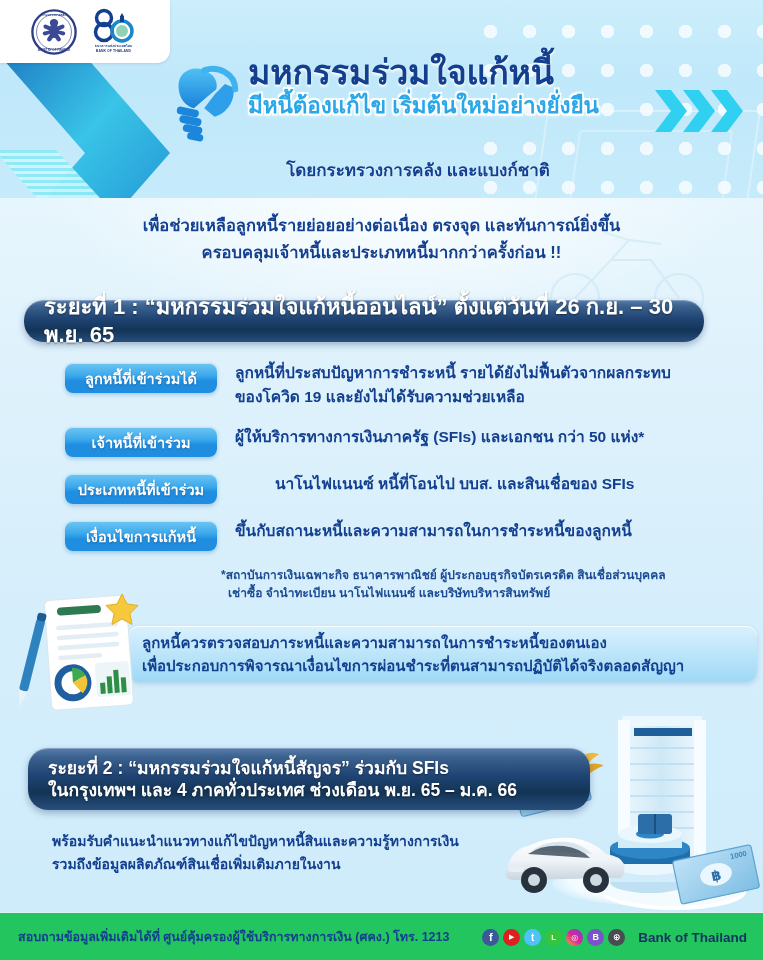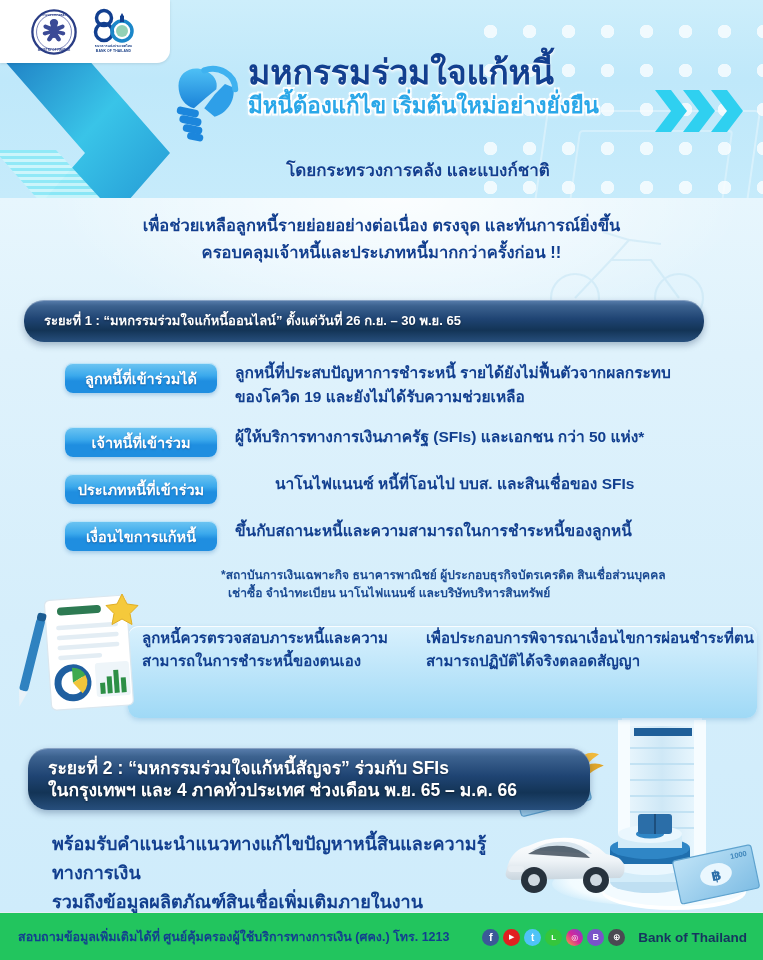--- a/index.html
+++ b/index.html
@@ -109,21 +109,21 @@
     background:linear-gradient(180deg,#5a7fae 0%,#3c628f 14%,#1f4473 45%,#133456 72%,#274f7d 100%);
     box-shadow:0 3px 7px rgba(20,50,90,.33), inset 0 1px 0 rgba(255,255,255,.28);
     display:flex;align-items:center;
   }
   .phase1{left:24px;top:300px;width:660px;height:42px;padding-left:20px;}
   .phase2{left:28px;top:748px;width:542px;height:62px;padding-left:20px;}
   .phase-txt{
     font-weight:bold;color:#ffffff;line-height:1.28;
     text-shadow:0 1px 2px rgba(0,0,0,.45);
   }
-  .phase1 .phase-txt{font-size:13px;}
+  .phase1 .phase-txt{font-size:22px;}
   .phase2 .phase-txt{font-size:17.5px;}
 
   
   .rows{position:absolute;left:16px;top:360px;width:763px;z-index:7;}
   .row{display:flex;align-items:flex-start;margin-bottom:5px;}
   .pill{
     flex:0 0 auto;width:152px;margin-left:49px;margin-top:3px;
     height:30px;border-radius:8px;
     background:linear-gradient(180deg,#6fc6f2 0%,#3ba9ec 42%,#1f8ee0 60%,#1f8ee0 100%);
     box-shadow:0 2px 4px rgba(30,110,180,.30), inset 0 1px 0 rgba(255,255,255,.55);
@@ -143,35 +143,35 @@
   .r3{margin-bottom:14px;gap:40px;}
 
   .footnote{
     position:absolute;left:221px;top:566px;width:520px;z-index:7;
     font-size:12px;color:#1a4a93;font-weight:bold;line-height:1.5;
   }
   .footnote .l2{padding-left:7px;display:block;}
 
   
   .advice{
-    position:absolute;left:128px;top:626px;width:615px;height:92px;z-index:7;
+    position:absolute;left:128px;top:626px;width:615px;height:56px;z-index:7;
     border-radius:11px;
     background:linear-gradient(180deg,#d9f1fd 0%,#bfe6fa 45%,#9fd9f6 100%);
     box-shadow:0 2px 5px rgba(60,130,190,.25), inset 0 1px 0 rgba(255,255,255,.85);
-    display:flex;flex-direction:row;justify-content:center;padding-left:14px;
+    display:flex;flex-direction:column;justify-content:center;padding-left:14px;
   }
   .advice div{
     font-size:15px;font-weight:bold;color:#123f8f;line-height:1.55;
   }
   .doc-illus{position:absolute;left:14px;top:592px;width:140px;height:125px;z-index:9;}
 
   
   .p2desc{
     position:absolute;left:52px;top:830px;width:470px;z-index:7;
-    font-size:18px;font-weight:bold;color:#123f8f;line-height:1.62;
+    font-size:14px;font-weight:bold;color:#123f8f;line-height:1.62;
   }
   .right-illus{position:absolute;left:498px;top:714px;width:265px;height:198px;z-index:6;}
   .illus-base{
     position:absolute;left:552px;top:862px;width:200px;height:44px;
     background:radial-gradient(ellipse at 50% 42%, #ffffff 0%, #f2fbff 58%, rgba(226,245,253,0) 76%);
     border-radius:50%;z-index:5;
   }
 
   
   .footer{

